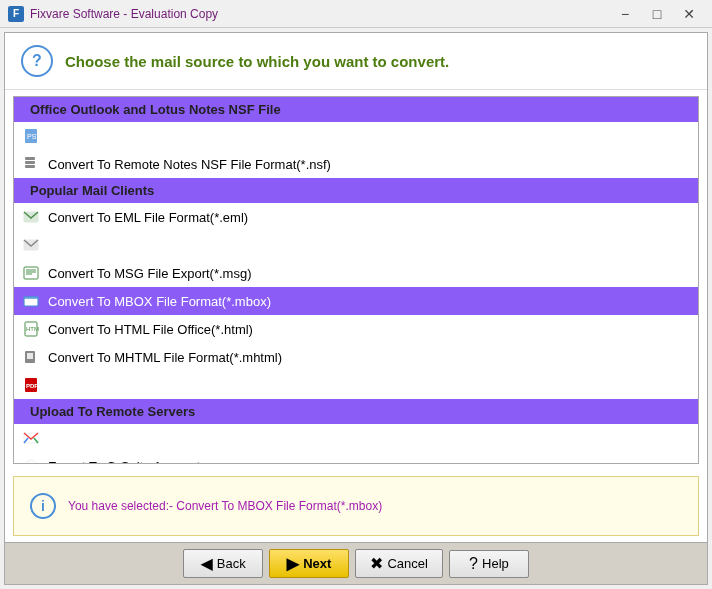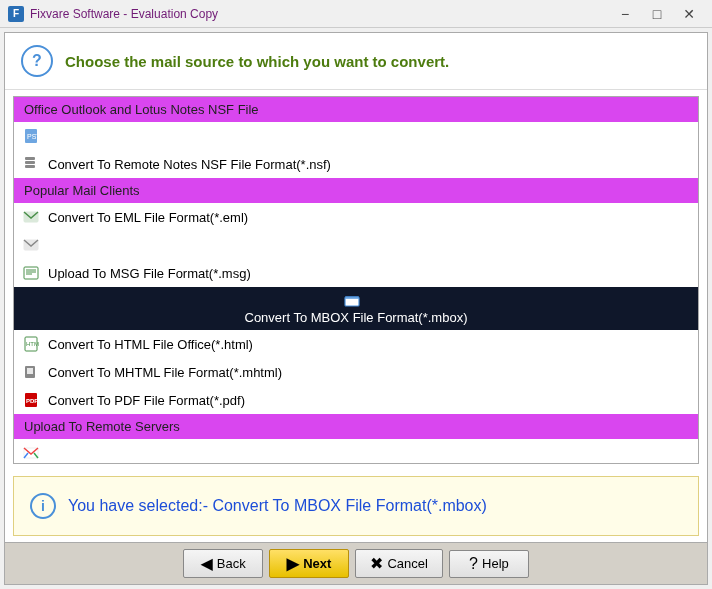--- a/index.html
+++ b/index.html
@@ -111,30 +111,29 @@
     .list-inner::-webkit-scrollbar-thumb { background: #c0c0c0; border: 2px solid #f0f0f0; }
 
     .list-item {
       display: flex;
       align-items: center;
       padding: 5px 8px;
       cursor: pointer;
       min-height: 24px;
     }
     .list-item.selected {
-      background: #0f172a;
+      background: #8b5cf6;
       color: white;
-      flex-direction: column;
     }
     .list-item.category-header {
-      background: #d946ef;
-      font-weight: normal;
+      background: #8b5cf6;
+      font-weight: bold;
       color: #222;
       cursor: default;
-      padding-left: 10px;
+      padding-left: 16px;
     }
 
     .list-icon {
       width: 18px;
       height: 18px;
       margin-right: 8px;
       flex-shrink: 0;
       display: flex;
       align-items: center;
       justify-content: center;
@@ -158,22 +157,22 @@
       border: 2px solid #4a90d9;
       display: flex;
       align-items: center;
       justify-content: center;
       color: #4a90d9;
       font-size: 14px;
       font-weight: bold;
       flex-shrink: 0;
     }
     .selection-text {
-      color: #1d4ed8;
-      font-size: 16px;
+      color: #a21caf;
+      font-size: 12px;
     }
 
     
     .bottom-bar {
       background: #d4d0c8;
       border-top: 1px solid #aaa;
       padding: 6px 10px;
       display: flex;
       align-items: center;
       justify-content: center;
@@ -269,21 +268,21 @@
         </div>
         <div class="list-item">
           <span class="list-icon">
             <svg width="16" height="16" viewBox="0 0 16 16">
               <rect x="1" y="2" width="14" height="12" rx="1" fill="white" stroke="#4a8f4a" stroke-width="1"></rect>
               <line x1="3" y1="5" x2="13" y2="5" stroke="#4a8f4a" stroke-width="1"></line>
               <line x1="3" y1="7" x2="13" y2="7" stroke="#4a8f4a" stroke-width="1"></line>
               <line x1="3" y1="9" x2="9" y2="9" stroke="#4a8f4a" stroke-width="1"></line>
             </svg>
           </span>
-          <span>Upload To MSG File Format(*.msg)</span>
+          <span>Convert To MSG File Export(*.msg)</span>
         </div>
         <div class="list-item selected">
           <span class="list-icon">
             <svg width="16" height="16" viewBox="0 0 16 16">
               <rect x="1" y="4" width="14" height="9" rx="1" fill="white" stroke="#4a90d9" stroke-width="1.2"></rect>
               <rect x="1" y="3" width="14" height="3" rx="1" fill="#4a90d9" opacity="0.7"></rect>
             </svg>
           </span>
           <span>Convert To MBOX File Format(*.mbox)</span>
         </div>
@@ -305,21 +304,20 @@
           </span>
           <span>Convert To MHTML File Format(*.mhtml)</span>
         </div>
         <div class="list-item">
           <span class="list-icon">
             <svg width="16" height="16" viewBox="0 0 16 16">
               <rect x="2" y="1" width="12" height="14" rx="1" fill="#cc0000"></rect>
               <text x="3" y="11" font-size="6" fill="white" font-family="sans-serif" font-weight="bold">PDF</text>
             </svg>
           </span>
-          <span>Convert To PDF File Format(*.pdf)</span>
         </div>
         <div class="list-item category-header">
           <span>Upload To Remote Servers</span>
         </div>
         <div class="list-item">
           <span class="list-icon">
             <svg width="16" height="16" viewBox="0 0 16 16">
               <rect x="1" y="3" width="14" height="10" rx="1" fill="white" stroke="#ddd" stroke-width="0.5"></rect>
               <path d="M1,3 L8,9 L15,3" stroke="#e44" stroke-width="1.5" fill="none"></path>
               <path d="M1,13 L5,8" stroke="#4285f4" stroke-width="1.5"></path>

